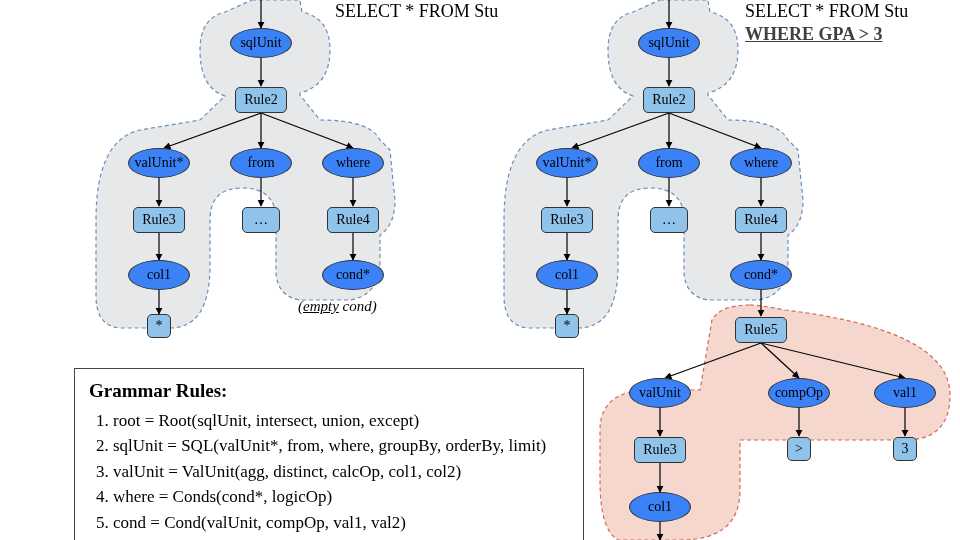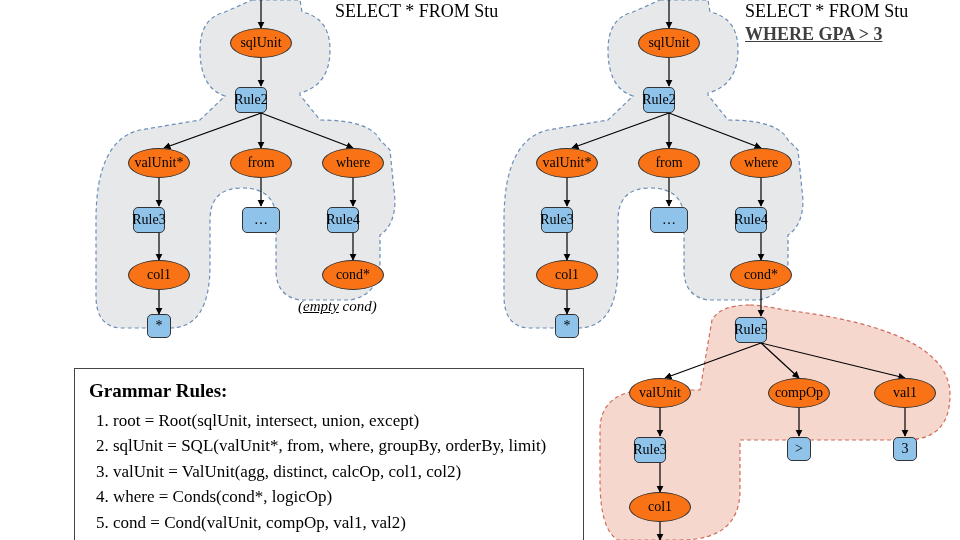--- a/index.html
+++ b/index.html
@@ -24,31 +24,31 @@
   }
   .node {
     position: absolute;
     display: flex;
     align-items: center;
     justify-content: center;
     font-size: 14px;
     font-family: "Times New Roman", serif;
   }
   .ellipse {
-    background: #f97316;
+    background: #3b82f6;
     border: 1px solid #333;
     border-radius: 50%;
     width: 62px;
     height: 30px;
   }
   .rect {
     background: #8fc3ea;
     border: 1px solid #333;
     border-radius: 5px;
-    width: 32px;
+    width: 52px;
     height: 26px;
   }
   .rect.small {
     width: 24px;
     height: 24px;
     font-size: 14px;
   }
   .rect.dots {
     width: 38px;
     height: 26px;

